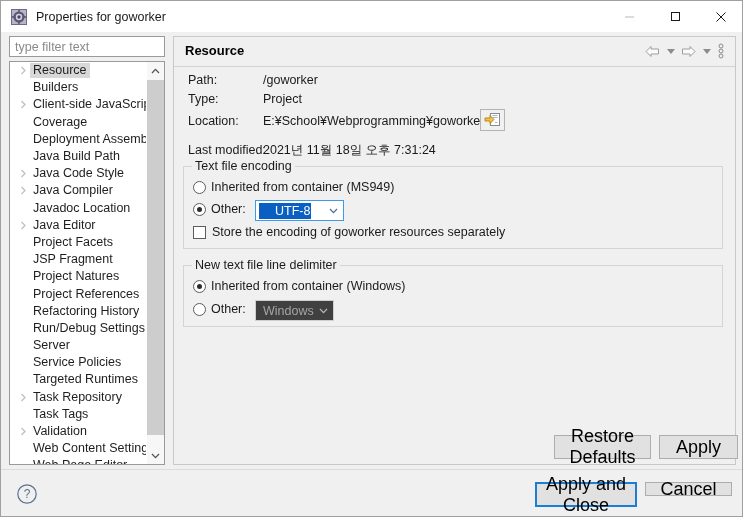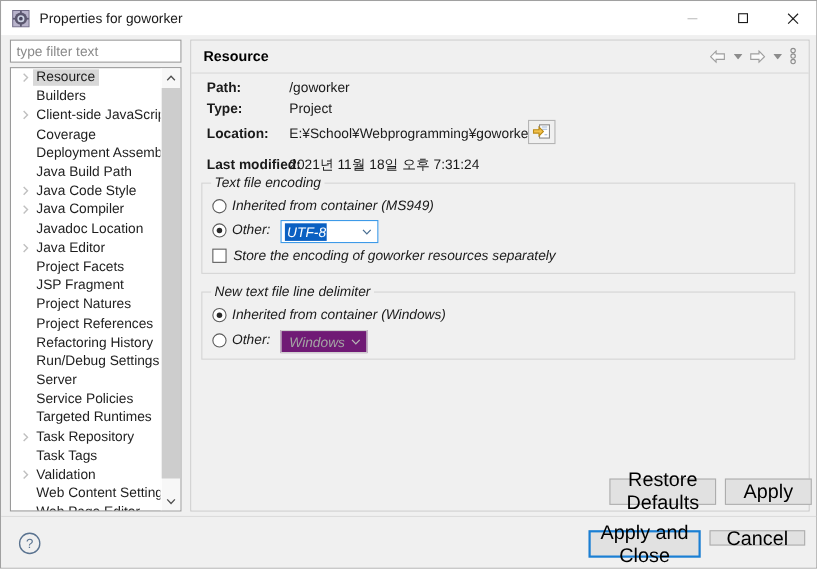--- a/index.html
+++ b/index.html
@@ -200,42 +200,40 @@
   .inforow {
     position: absolute;
     left: 14px;
     font-size: 12.5px;
     color: #1a1a1a;
     white-space: nowrap;
   }
   .inforow .lbl {
     display: inline-block;
     width: 75px;
-    font-weight: bold;
   }
   .inforow .val { display: inline-block; }
 
   .browse-btn {
     position: absolute;
     left: 306px; top: 42px;
     width: 25px; height: 22px;
     box-sizing: border-box;
     background: #f0f0f0;
     border: 1px solid #b4b4b4;
     display: flex;
     align-items: center;
     justify-content: center;
   }
 
   
   .groupbox {
     position: absolute;
     box-sizing: border-box;
     border: 1px solid #d4d4d4;
-    font-style: italic;
   }
   .group-title {
     position: absolute;
     top: -8px; left: 8px;
     background: #f0f0f0;
     padding: 0 3px;
     font-size: 12.5px;
     color: #1a1a1a;
     white-space: nowrap;
   }
@@ -283,31 +281,31 @@
     background: #ffffff;
     display: flex;
     align-items: center;
     position: relative;
   }
   .combo.focused {
     border: 1px solid #3d9ae8;
   }
   .combo.disabled {
     border: 1px solid #cfcfcf;
-    background: #701a75;
+    background: #404040;
   }
   .combo-text {
     font-size: 12.5px;
     padding-left: 4px;
     color: #000;
   }
   .combo-text.sel {
     background: #0a60c2;
     color: #ffffff;
-    padding: 1px 1px 1px 2px;
+    padding: 1px 1px 1px 16px;
     margin-left: 3px;
   }
   .combo-text.gray { color: #a4a4a4; padding-left: 7px; }
   .combo-arrow {
     position: absolute;
     right: 0; top: 0;
     width: 19px; height: 100%;
     display: flex;
     align-items: center;
     justify-content: center;

